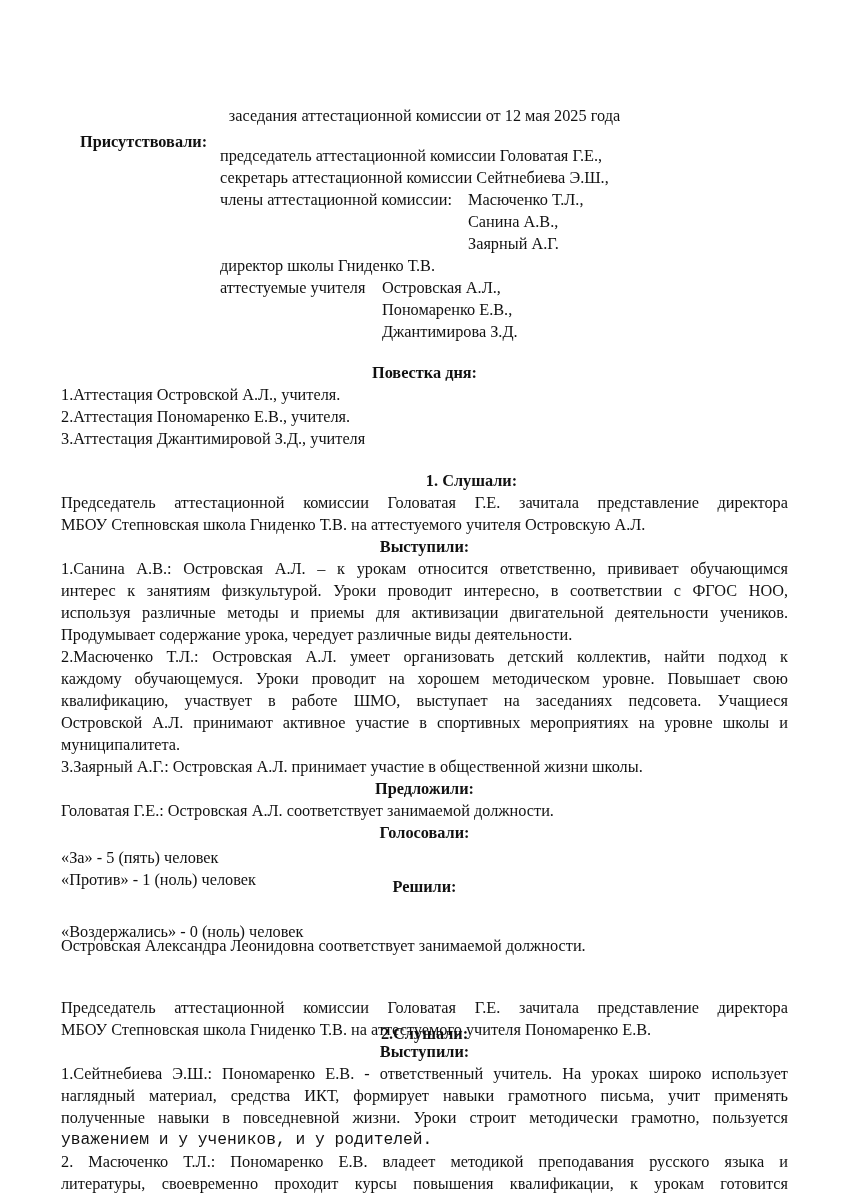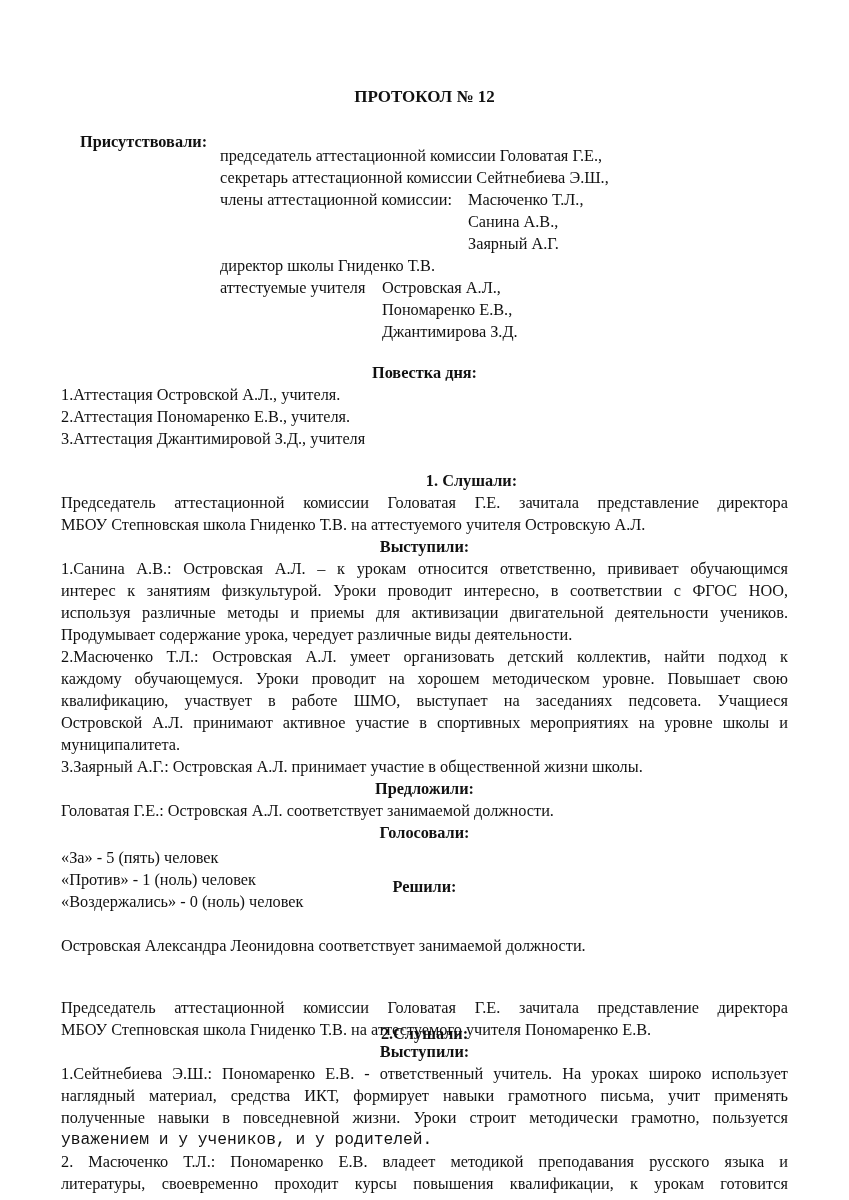--- a/index.html
+++ b/index.html
@@ -10,21 +10,21 @@
   .b { font-weight:bold; }
   .center { left:0; width:849px; text-align:center; }
   .just { left:61px; width:727px; text-align:justify; text-align-last:justify; white-space:normal; height:22px; overflow:hidden; }
   .left { left:61px; }
 </style>
 </head>
 <body>
 
 <div class="page">
 
-  <div class="ln center b" style="top:86px;font-size:17px;">ПРОТОКОЛ № 12</div>
+  <div class="ln center" style="top:105px;">заседания аттестационной комиссии от 12 мая 2025 года</div>
 
   <div>
     <div class="ln b" style="top:131px;left:80px;">Присутствовали:</div>
     <div class="ln" style="top:145px;left:220px;">председатель аттестационной комиссии Головатая Г.Е.,</div>
     <div class="ln" style="top:167px;left:220px;">секретарь аттестационной комиссии Сейтнебиева Э.Ш.,</div>
     <div class="ln" style="top:189px;left:220px;">члены аттестационной комиссии:</div>
     <div class="ln" style="top:189px;left:468px;">Масюченко Т.Л.,</div>
     <div class="ln" style="top:211px;left:468px;">Санина А.В.,</div>
     <div class="ln" style="top:233px;left:468px;">Заярный А.Г.</div>
     <div class="ln" style="top:255px;left:220px;">директор школы Гниденко Т.В.</div>
@@ -57,21 +57,21 @@
     <div class="ln just" style="top:712px;">Островской А.Л. принимают активное участие в спортивных мероприятиях на уровне школы и</div>
     <div class="ln left" style="top:734px;">муниципалитета.</div>
     <div class="ln left" style="top:756px;">3.Заярный А.Г.: Островская А.Л. принимает участие в общественной жизни школы.</div>
 
     <div class="ln center b" style="top:778px;">Предложили:</div>
     <div class="ln left" style="top:800px;">Головатая Г.Е.: Островская А.Л. соответствует занимаемой должности.</div>
 
     <div class="ln center b" style="top:822px;">Голосовали:</div>
     <div class="ln left" style="top:847px;">«За» - 5 (пять) человек</div>
     <div class="ln left" style="top:869px;">«Против» -  1 (ноль) человек</div>
-    <div class="ln left" style="top:891px;">«Воздержались» -  0 (ноль) человек</div>
+    <div class="ln left" style="top:921px;">«Воздержались» -  0 (ноль) человек</div>
 
     <div class="ln center b" style="top:876px;">Решили:</div>
     <div class="ln left" style="top:935px;">Островская Александра Леонидовна соответствует занимаемой должности.</div>
   </div>
 
   <div>
     <div class="ln center b" style="top:1023px;">2.Слушали:</div>
     <div class="ln just" style="top:997px;">Председатель аттестационной комиссии Головатая Г.Е. зачитала представление  директора</div>
     <div class="ln left" style="top:1019px;">МБОУ Степновская школа Гниденко Т.В.  на аттестуемого учителя Пономаренко Е.В.</div>
 

